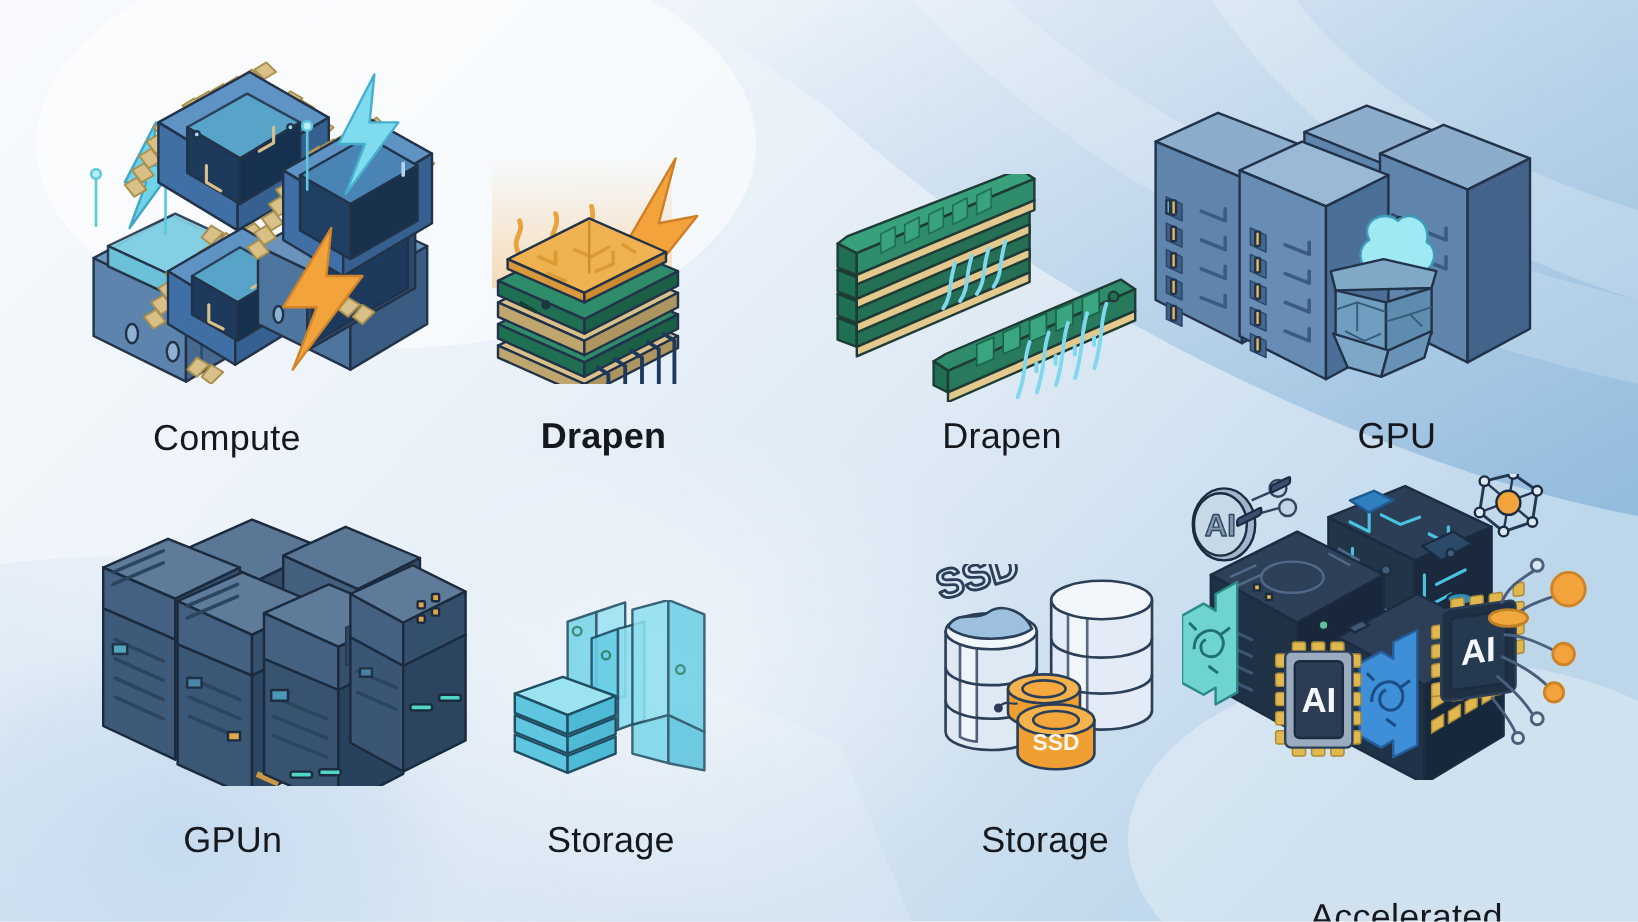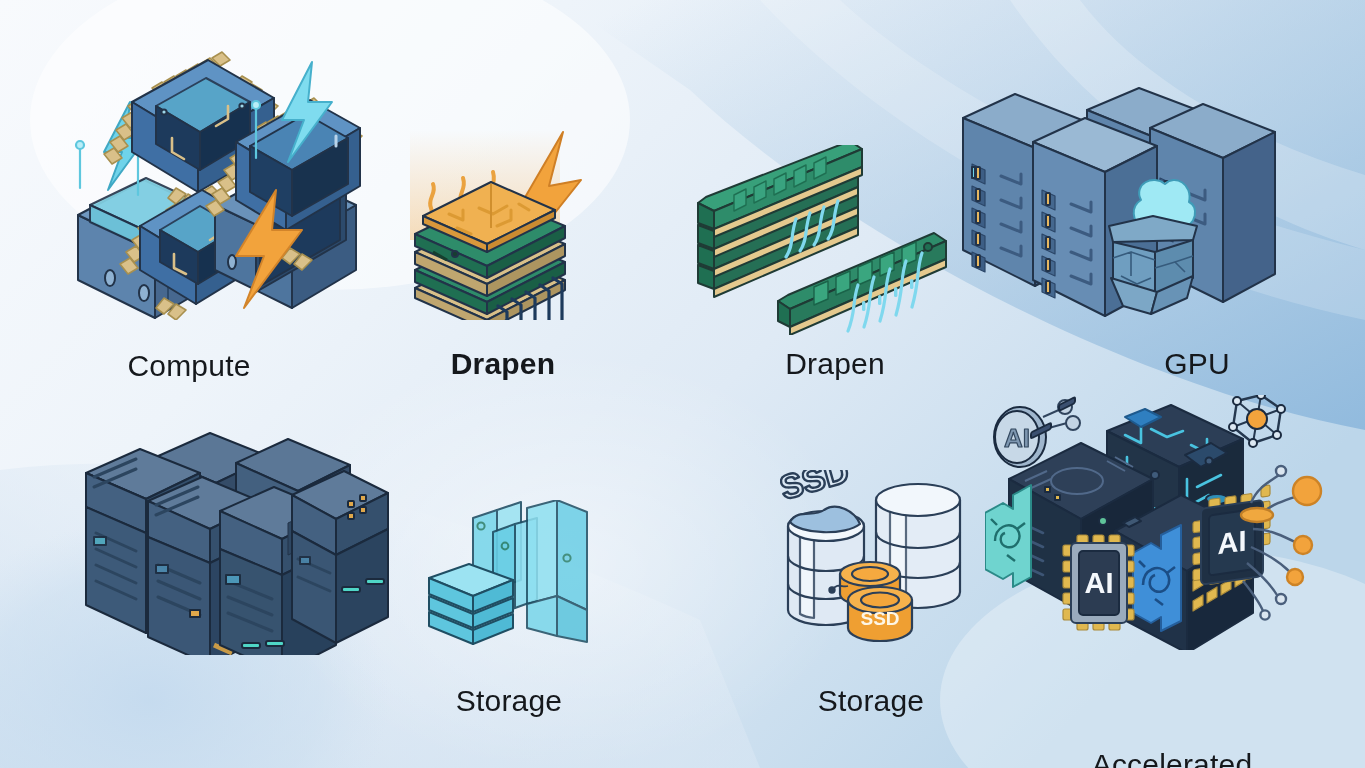--- a/index.html
+++ b/index.html
@@ -815,22 +815,23 @@
       </g>
     </g>
   </svg>
 
   <div class="label" style="left:0; top:322px; width:378px;">Compute</div>
 
   <div class="label" style="left:330px; top:320px; width:346px;font-weight:bold;">Drapen</div>
 
   <div class="label" style="left:665px; top:320px; width:340px;">Drapen</div>
 
-  <div class="label" style="left:1028px; top:320px; width:338px;">GPU</div>
-
+  <div class="label" style="left:995px; top:320px; width:338px;">GPU</div>
+
+  <div class="label" style="left:25px; top:657px; width:338px;">GPUn</div>
 
   <div class="label" style="left:340px; top:657px; width:338px;">Storage</div>
 
   <div class="label" style="left:702px; top:657px; width:338px;">Storage</div>
 
   <div class="label two-line" style="left:1003px; top:653px; width:338px;">
     <div>Accelerated</div>
     
   </div>
 

